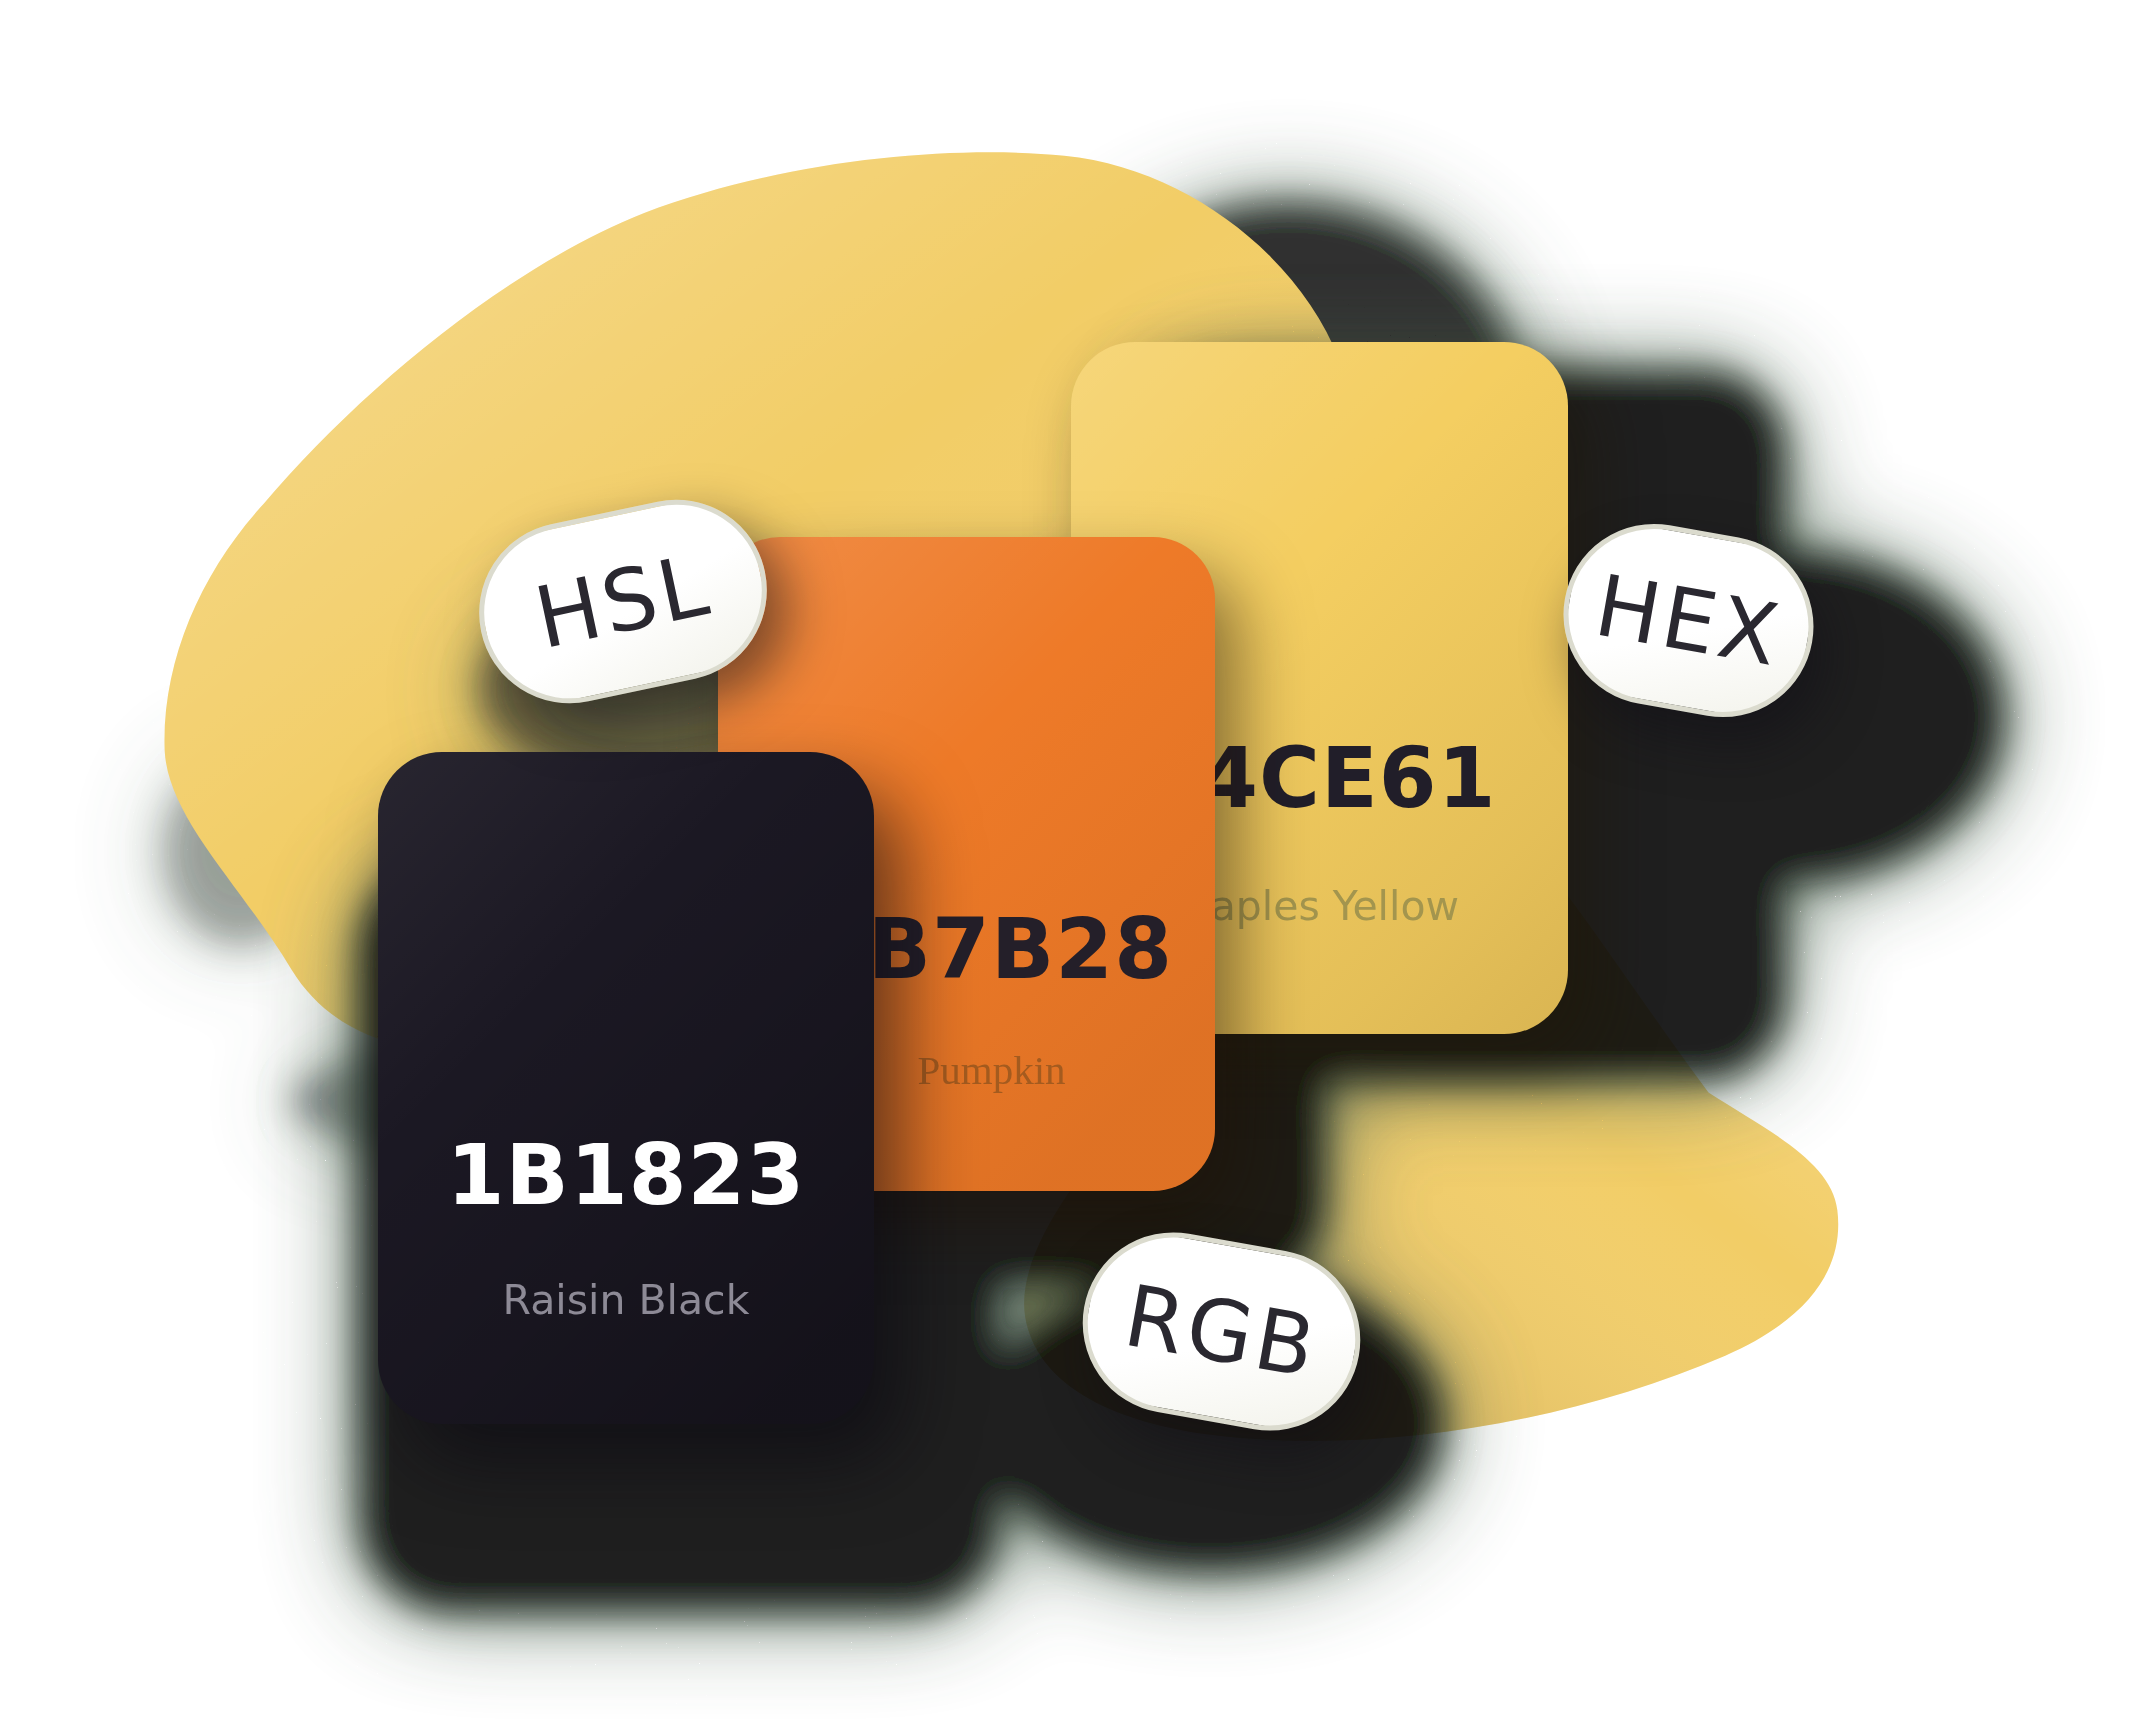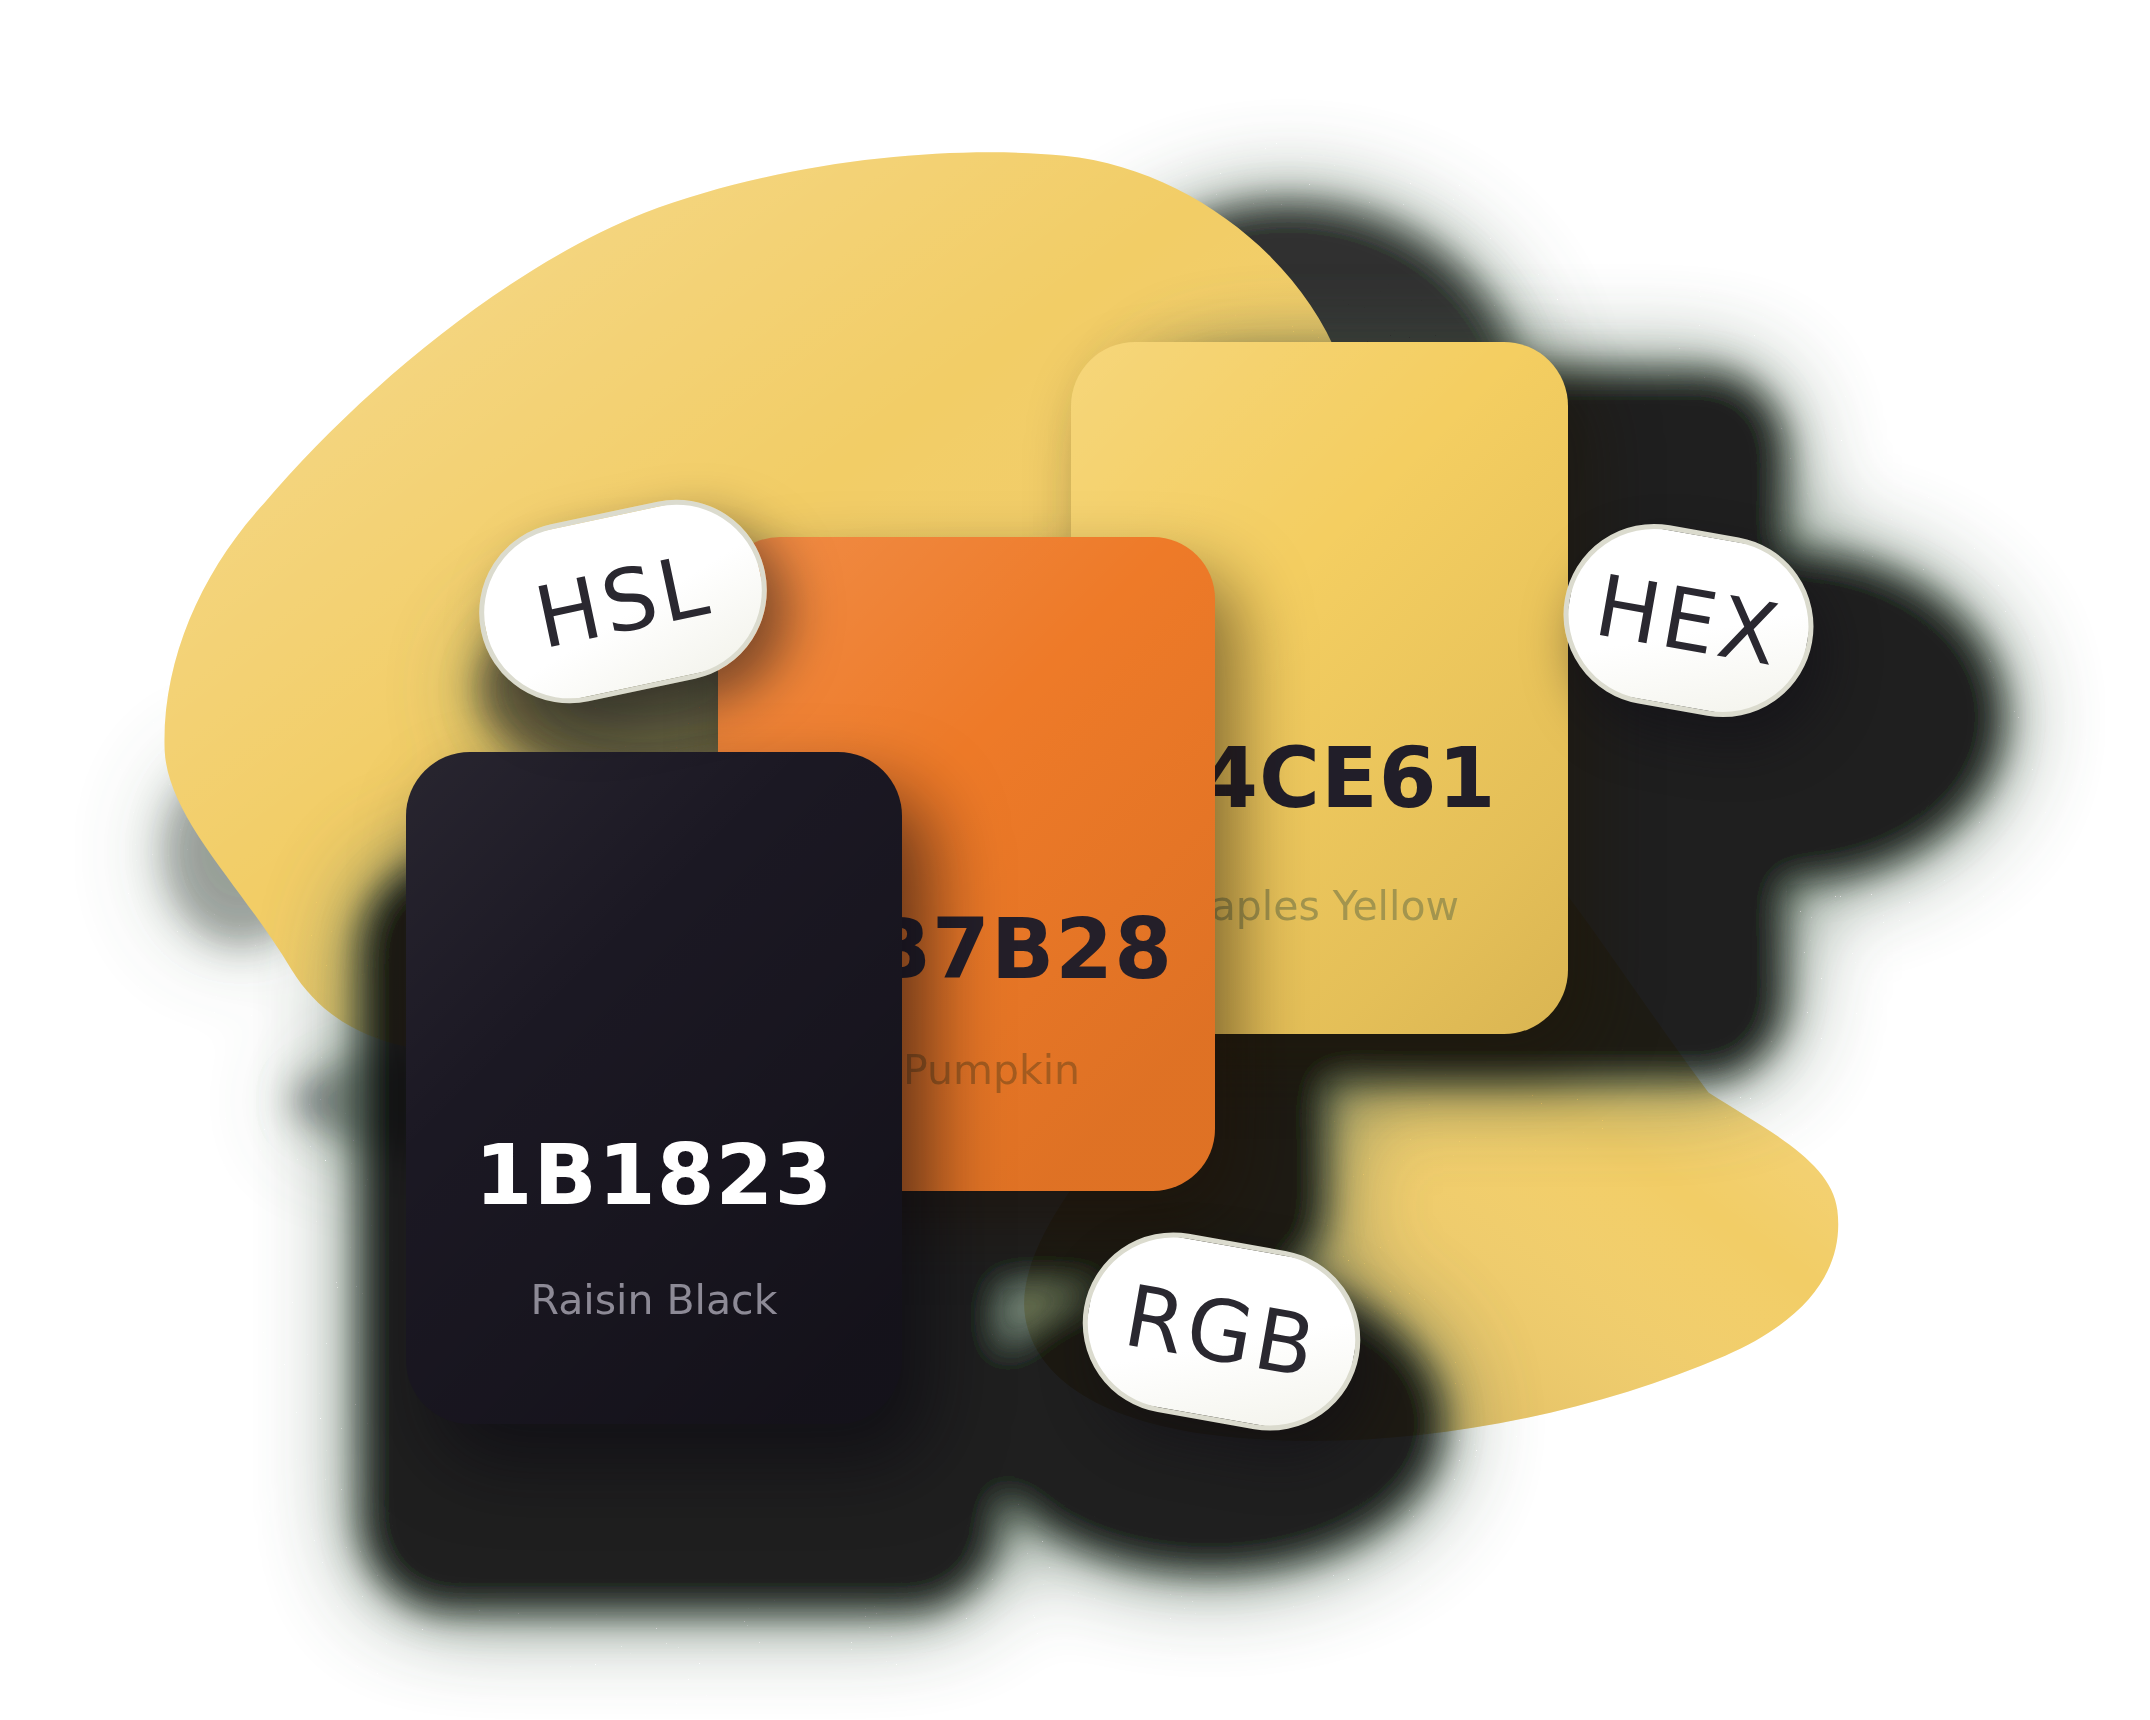--- a/index.html
+++ b/index.html
@@ -6,29 +6,29 @@
   body{width:2151px;height:1721px;position:relative;overflow:hidden;
        font-family:"DejaVu Sans","Liberation Sans",sans-serif;}
   #scene-svg{position:absolute;left:0;top:0;z-index:1;}
   .card{position:absolute;border-radius:64px;}
   .card-yellow{left:1071px;top:342px;width:497px;height:692px;z-index:10;
      background-image:linear-gradient(135deg,rgba(255,255,255,.16),rgba(255,255,255,0) 38%,rgba(90,60,8,.10) 80%,rgba(80,50,5,.16));
      box-shadow:25px 31px 67px rgba(30,22,6,.45);}
   .card-orange{left:718px;top:537px;width:497px;height:654px;z-index:20;border-radius:62px;
      background-image:linear-gradient(135deg,rgba(255,255,255,.14),rgba(255,255,255,0) 40%,rgba(90,40,5,.10) 85%);
      box-shadow:25px 34px 67px rgba(30,18,6,.50);}
-  .card-dark{left:406px;top:752px;width:496px;height:672px;z-index:30;
+  .card-dark{left:378px;top:752px;width:496px;height:672px;z-index:30;
      background-image:linear-gradient(135deg,rgba(255,255,255,.06),rgba(255,255,255,0) 35%,rgba(0,0,0,.25) 90%);
      box-shadow:28px 39px 73px rgba(10,8,16,.60);}
   .hex-code{position:absolute;left:50%;top:63%;transform:translate(-50%,-50%);
      font-size:83px;font-weight:700;letter-spacing:1.1px;white-space:nowrap;}
   .color-name{position:absolute;left:50%;top:81.5%;transform:translate(-50%,-50%);
      font-size:41px;font-weight:400;white-space:nowrap;}
   .card-orange .hex-code{left:calc(50% + 25px);}
-  .card-orange .color-name{left:calc(50% + 25px);}
+  .card-orange .color-name{left:calc(50% + 25px);font-family:Liberation Serif, serif;}
   .pill{position:absolute;border:5.6px solid #DBDBCE;border-radius:95px;
      background-image:linear-gradient(160deg,#ffffff 55%,#f2f2ea);
      box-shadow:17px 25px 50px rgba(15,13,22,.5);
      display:flex;align-items:center;justify-content:center;}
   .pill-label{font-size:85px;font-weight:500;letter-spacing:3.4px;}
   .pill-hsl{left:478px;top:511px;width:280px;height:171px;transform:rotate(-12deg);z-index:40;}
   .pill-hex{left:1563px;top:530px;width:241px;height:171px;transform:rotate(10deg);z-index:40;}
   .pill-rgb{left:1082px;top:1241px;width:269px;height:171px;transform:rotate(10deg);z-index:40;}
 </style>
 </head>

